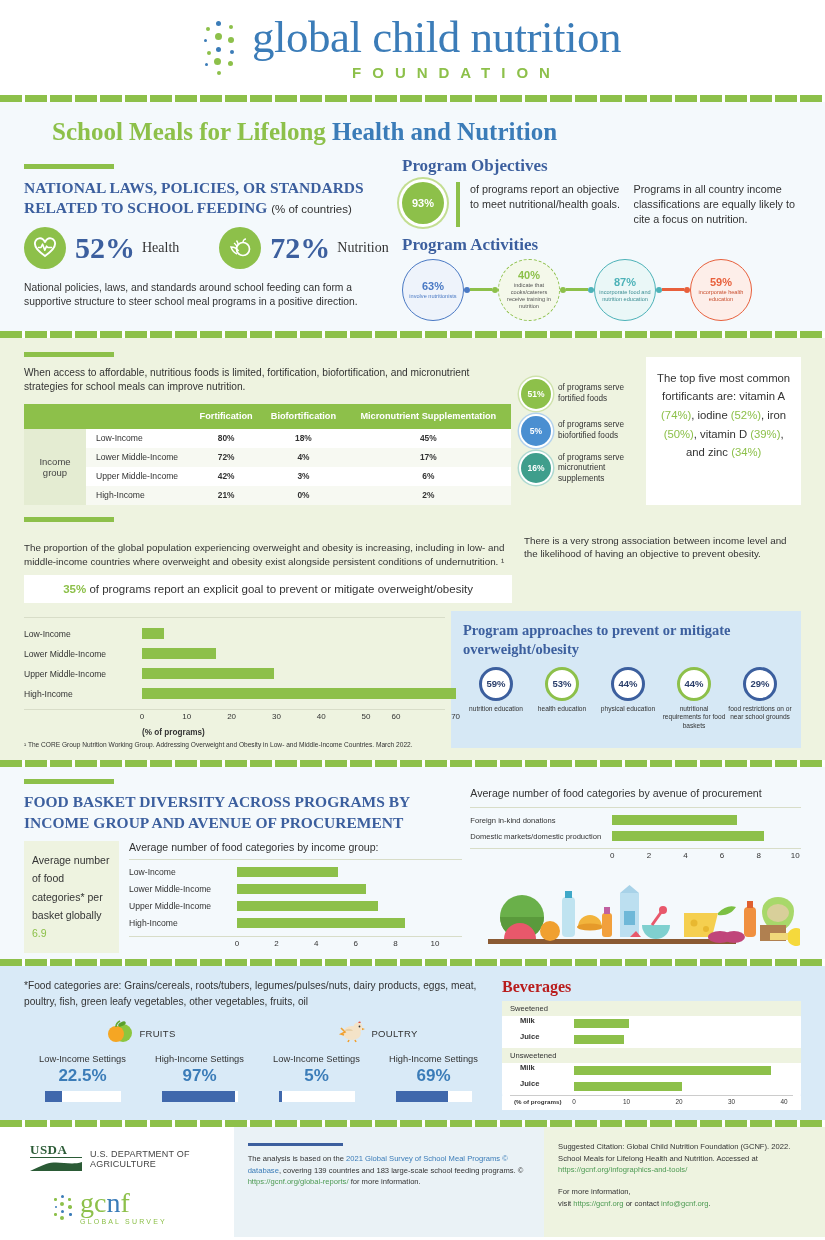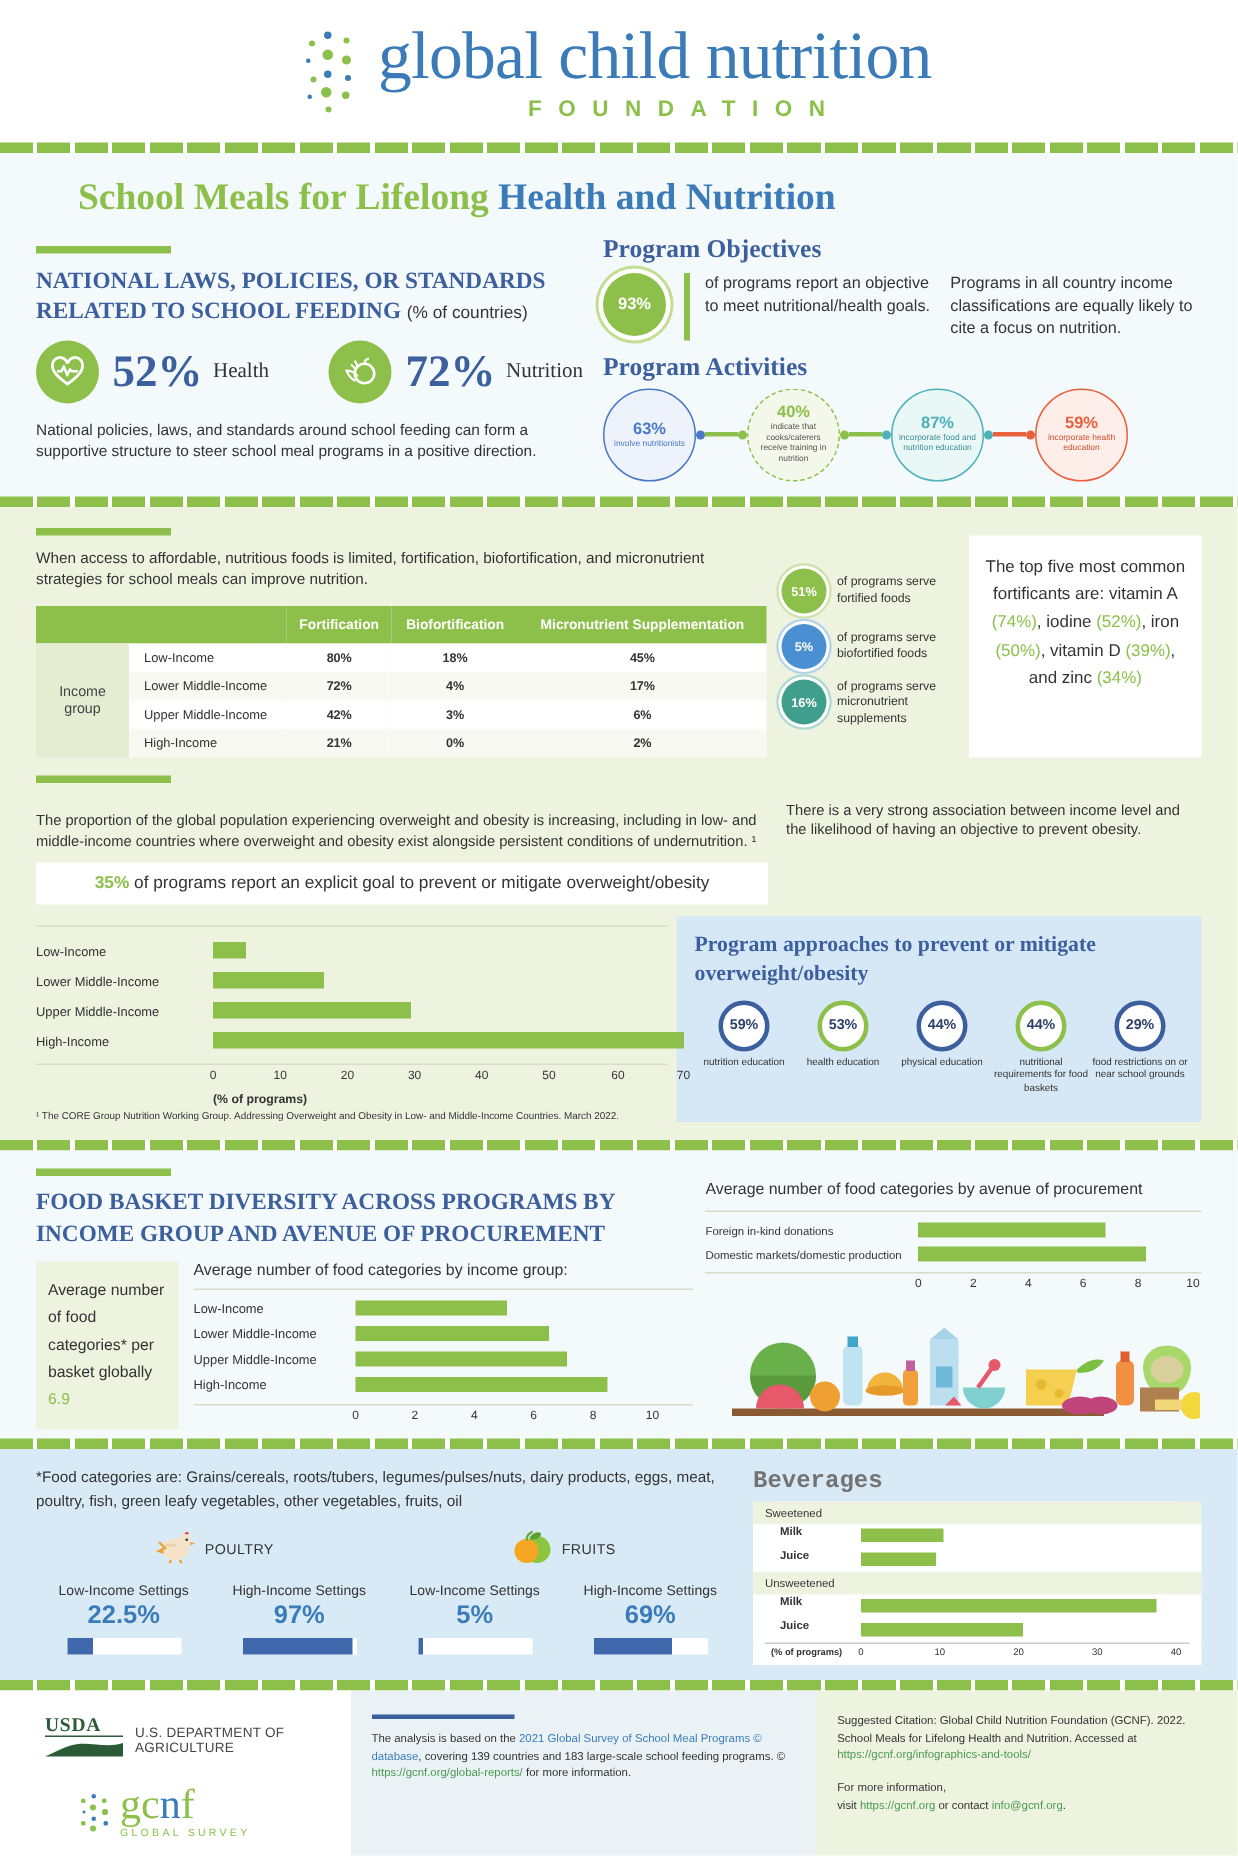--- a/index.html
+++ b/index.html
@@ -167,21 +167,21 @@
   .cat-head { display:flex; margin-top:10px; }
   .cat-head-item { width:235px; display:flex; align-items:center; justify-content:center; }
   .cat-name { font-size:9.5px; color:#333; margin-left:6px; letter-spacing:0.3px; }
   .settings-row { display:flex; margin-top:7px; }
   .setting { width:117px; text-align:center; }
   .setting-lbl { font-size:9.3px; color:#333;text-align:center; }
   .setting-val { font-size:17px; font-weight:bold; color:#3b7cb8; margin-top:2px; }
   .pbar { width:76px; height:11px; background:#ffffff; margin:5px auto 0 auto; position:relative; }
   .pbar i { position:absolute; left:0; top:0; height:100%; background:#4068ac; display:block; }
 
-  .bev-title { font-family:Liberation Mono, monospace; font-size:16px; font-weight:bold; color:#737373; }
+  .bev-title { font-family:Liberation Serif, serif; font-size:16px; font-weight:bold; color:#b91c1c; }
   .bev-box { background:#ffffff; margin-top:5px;border-radius:17px; }
   .bev-grp { background:#eef3e0; font-size:7.6px; color:#333; padding:3px 0 3px 8px; }
   .bev-row { display:flex; align-items:flex-start; height:16px;font-weight:bold; }
   .bev-lbl { width:72px; font-size:7.6px; color:#333; padding-left:18px; }
   .bev-track { position:relative; flex:1; height:100%; }
   .bev-fill { position:absolute; top:3.5px; height:9px; background:#8dc04a; left:0; }
   .bev-axis { position:relative; height:14px; background:#fff; }
   .bev-axisnote { position:absolute; left:12px; top:2px; font-size:6.2px; font-weight:bold; color:#333; }
 
   
@@ -440,21 +440,21 @@
           </div>
           <div style="height:5px"></div>
           <div class="hr"></div>
           <div class="axis" style="margin-left:118px;margin-top:2px">
             <span class="tick" style="left:0px">0</span>
             <span class="tick" style="left:44.8px">10</span>
             <span class="tick" style="left:89.6px">20</span>
             <span class="tick" style="left:134.4px">30</span>
             <span class="tick" style="left:179.2px">40</span>
             <span class="tick" style="left:224px">50</span>
-            <span class="tick" style="left:270px">60</span>
+            <span class="tick" style="left:254px">60</span>
             <span class="tick" style="left:313.6px">70</span>
           </div>
           <div class="axis-note" style="margin-left:118px;margin-top:2px">(% of programs)</div>
         </div>
         <div class="footnote">¹ The CORE Group Nutrition Working Group. Addressing Overweight and Obesity in Low- and Middle-Income Countries.  March 2022.</div>
       </div>
 
       <div class="approaches">
         <div class="appr-title">Program approaches to prevent or mitigate overweight/obesity</div>
         <div class="appr-row">
@@ -609,44 +609,44 @@
 
   <div class="dashband"></div>
 
   <div class="sec4">
     <div class="s4-left">
       <div class="fc-note">*Food categories are: Grains/cereals, roots/tubers, legumes/pulses/nuts, dairy products, eggs, meat, poultry, fish, green leafy vegetables, other vegetables, fruits, oil</div>
 
       <div class="cat-head">
         <div class="cat-head-item">
           <span>
+            <svg width="26" height="24" viewBox="0 0 26 24">
+                <circle cx="16" cy="14" r="9" fill="#8cc63e"></circle>
+                <circle cx="9" cy="15" r="8" fill="#f5a623"></circle>
+                <path d="M9 8c0-3 2-5 4-6" stroke="#6a3" stroke-width="1.6" fill="none"></path>
+                <ellipse cx="15" cy="5" rx="4" ry="2" fill="#5aa02c" transform="rotate(-25 15 5)"></ellipse>
+              </svg>
+          </span>
+          <span class="cat-name">FRUITS</span>
+        </div>
+        <div class="cat-head-item">
+          <span>
             <svg width="30" height="24" viewBox="0 0 30 24">
                 <ellipse cx="17" cy="14" rx="9" ry="7" fill="#f4e3c8"></ellipse>
                 <circle cx="23" cy="8" r="4.5" fill="#f4e3c8"></circle>
                 <path d="M23 3.5c1-1.5 2.5-1.5 3 0-1 .5-2 .5-3 0z" fill="#e8452f"></path>
                 <path d="M27 9l3 1-3 1.2z" fill="#f0a030"></path>
                 <circle cx="24.5" cy="7.5" r="0.9" fill="#333"></circle>
                 <path d="M6 9l4 4-4 2 3 1" stroke="#f0a030" stroke-width="1.6" fill="none"></path>
                 <path d="M14 21l-1 2M20 21l1 2" stroke="#f0a030" stroke-width="1.6"></path>
                 <path d="M9 12c3-3 7-3 9 0" fill="#e8d0a8"></path>
               </svg>
           </span>
           <span class="cat-name">POULTRY</span>
         </div>
-        <div class="cat-head-item">
-          <span>
-            <svg width="26" height="24" viewBox="0 0 26 24">
-                <circle cx="16" cy="14" r="9" fill="#8cc63e"></circle>
-                <circle cx="9" cy="15" r="8" fill="#f5a623"></circle>
-                <path d="M9 8c0-3 2-5 4-6" stroke="#6a3" stroke-width="1.6" fill="none"></path>
-                <ellipse cx="15" cy="5" rx="4" ry="2" fill="#5aa02c" transform="rotate(-25 15 5)"></ellipse>
-              </svg>
-          </span>
-          <span class="cat-name">FRUITS</span>
-        </div>
       </div>
 
       <div class="settings-row">
         <div class="setting">
           <div class="setting-lbl">Low-Income Settings</div>
           <div class="setting-val">22.5%</div>
           <div class="pbar">
               <i style="width:22.5%"></i>
             </div>
         </div>

